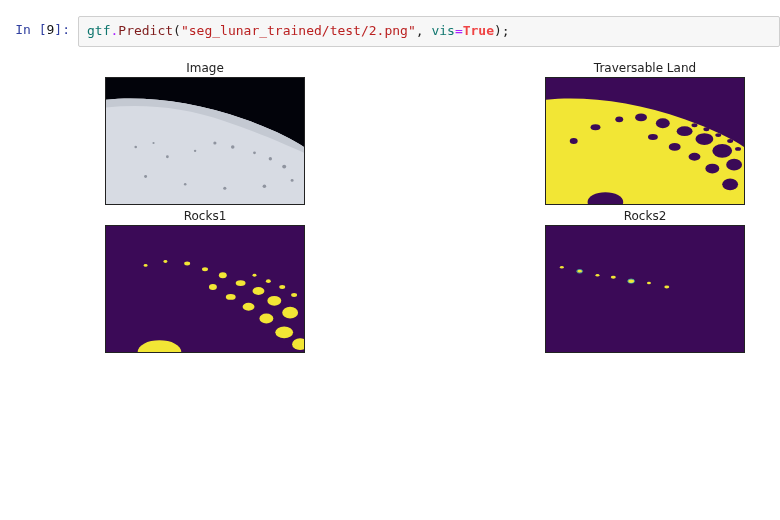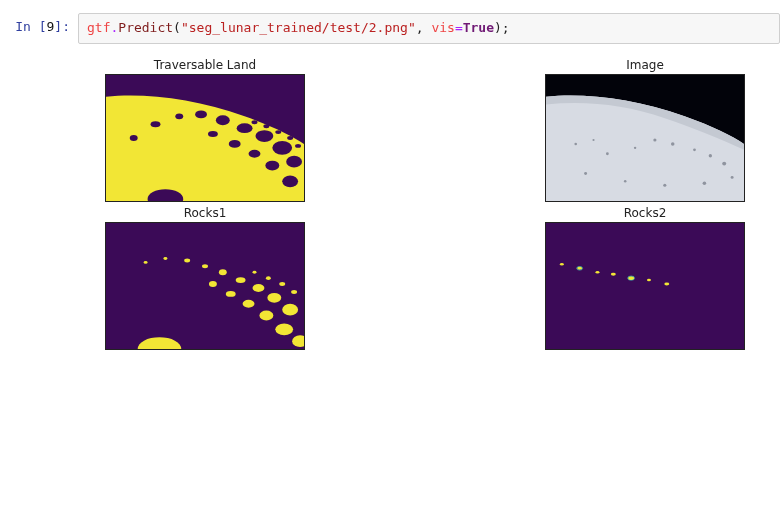--- a/index.html
+++ b/index.html
@@ -8,22 +8,21 @@
     font-family: -apple-system, BlinkMacSystemFont, "Segoe UI", Helvetica, Arial, sans-serif;
     font-size: 13px;
     background: #fff;
     width: 780px;
     height: 520px;
     overflow: hidden;
   }
   .cell {
     display: flex;
     align-items: flex-start;
-    padding: 4px 0 4px 0;
-    margin-top: 9px;
+    padding: 16px 0 4px 0;
   }
   .prompt {
     width: 70px;
     flex: 0 0 70px;
     text-align: right;
     font-family: "Menlo", "Consolas", monospace;
     font-size: 13px;
     color: #303F9F;
     padding: 6px 8px 0 0;
     user-select: none;
@@ -34,26 +33,26 @@
     flex: 1;
     border: 1px solid #cfcfcf;
     background: #f7f7f7;
     border-radius: 2px;
     padding: 6px 8px;
     font-family: "Menlo", "Consolas", monospace;
     font-size: 13px;
     line-height: 1.3;
     white-space: pre;
   }
-  .tok-name   { color: #ef4444; }
+  .tok-name   { color: #0f766e; }
   .tok-dot    { color: #AA22FF; }
   .tok-call   { color: #7f1d1d; }
   .tok-punct  { color: #222; }
   .tok-string { color: #BA2121; }
-  .tok-kw     { color: #701a75; font-weight: bold; }
+  .tok-kw     { color: #ef4444; font-weight: bold; }
   .tok-op     { color: #AA22FF; }
 
   .output {
     margin-left: 70px;
     padding: 10px 10px 0 10px;
   }
   .plot-grid {
     display: grid;
     grid-template-columns: 250px 250px;
     column-gap: 190px;
@@ -91,20 +90,48 @@
 
 <div class="cell">
   <div class="prompt">
     <span class="bracket">In [</span><span class="num">9</span><span class="bracket">]:</span>
   </div>
   <div class="input-area"><span class="tok-name">gtf</span><span class="tok-dot">.</span><span class="tok-call">Predict</span><span class="tok-punct">(</span><span class="tok-string">"seg_lunar_trained/test/2.png"</span><span class="tok-punct">, </span><span class="tok-name">vis</span><span class="tok-op">=</span><span class="tok-kw">True</span><span class="tok-punct">);</span></div>
 </div>
 
 <div class="output">
   <div class="plot-grid">
+
+    <div class="plot-cell">
+      <div class="plot-title">Image</div>
+      <div class="plot-frame">
+        <svg class="lunar-svg" viewBox="0 0 200 128" preserveAspectRatio="none">
+          <rect x="0" y="0" width="200" height="128" fill="#02030a"></rect>
+          <path d="M0,22 C40,18 90,24 140,42 C168,52 188,62 200,70 L200,128 L0,128 Z" fill="#d7dbe3"></path>
+          <path d="M0,22 C40,18 90,24 140,42 C168,52 188,62 200,70 L200,76 C178,66 150,54 120,44 C80,30 40,26 0,30 Z" fill="#c4c9d2"></path>
+
+          <g fill="#8f949f">
+            <circle cx="30" cy="70" r="1.3"></circle>
+              <circle cx="48" cy="66" r="1.1"></circle>
+              <circle cx="62" cy="80" r="1.4"></circle>
+            <circle cx="90" cy="74" r="1.2"></circle>
+              <circle cx="110" cy="66" r="1.6"></circle>
+              <circle cx="128" cy="70" r="1.8"></circle>
+            <circle cx="150" cy="76" r="1.4"></circle>
+              <circle cx="166" cy="82" r="1.7"></circle>
+              <circle cx="180" cy="90" r="2.0"></circle>
+            <circle cx="40" cy="100" r="1.5"></circle>
+              <circle cx="80" cy="108" r="1.3"></circle>
+              <circle cx="120" cy="112" r="1.6"></circle>
+            <circle cx="160" cy="110" r="1.8"></circle>
+              <circle cx="188" cy="104" r="1.5"></circle>
+          </g>
+        </svg>
+      </div>
+    </div>
 
     <div class="plot-cell">
       <div class="plot-title">Traversable Land</div>
       <div class="plot-frame">
         <svg class="lunar-svg" viewBox="0 0 200 128" preserveAspectRatio="none">
           <rect class="c-purple" x="0" y="0" width="200" height="128"></rect>
           <path class="c-yellow" d="M0,22 C40,18 90,24 140,42 C168,52 188,62 200,70 L200,128 L0,128 Z"></path>
 
           <g class="c-purple">
             <ellipse cx="28" cy="64" rx="4" ry="3"></ellipse>
@@ -121,48 +148,20 @@
               <ellipse cx="130" cy="70" rx="6" ry="4"></ellipse>
             <ellipse cx="150" cy="80" rx="6" ry="4"></ellipse>
               <ellipse cx="168" cy="92" rx="7" ry="5"></ellipse>
             <ellipse cx="186" cy="108" rx="8" ry="6"></ellipse>
 
             <ellipse cx="150" cy="48" rx="3" ry="2"></ellipse>
               <ellipse cx="162" cy="52" rx="3" ry="2"></ellipse>
             <ellipse cx="174" cy="58" rx="3" ry="2"></ellipse>
               <ellipse cx="186" cy="64" rx="3" ry="2"></ellipse>
             <ellipse cx="194" cy="72" rx="3" ry="2"></ellipse>
-          </g>
-        </svg>
-      </div>
-    </div>
-
-    <div class="plot-cell">
-      <div class="plot-title">Image</div>
-      <div class="plot-frame">
-        <svg class="lunar-svg" viewBox="0 0 200 128" preserveAspectRatio="none">
-          <rect x="0" y="0" width="200" height="128" fill="#02030a"></rect>
-          <path d="M0,22 C40,18 90,24 140,42 C168,52 188,62 200,70 L200,128 L0,128 Z" fill="#d7dbe3"></path>
-          <path d="M0,22 C40,18 90,24 140,42 C168,52 188,62 200,70 L200,76 C178,66 150,54 120,44 C80,30 40,26 0,30 Z" fill="#c4c9d2"></path>
-
-          <g fill="#8f949f">
-            <circle cx="30" cy="70" r="1.3"></circle>
-              <circle cx="48" cy="66" r="1.1"></circle>
-              <circle cx="62" cy="80" r="1.4"></circle>
-            <circle cx="90" cy="74" r="1.2"></circle>
-              <circle cx="110" cy="66" r="1.6"></circle>
-              <circle cx="128" cy="70" r="1.8"></circle>
-            <circle cx="150" cy="76" r="1.4"></circle>
-              <circle cx="166" cy="82" r="1.7"></circle>
-              <circle cx="180" cy="90" r="2.0"></circle>
-            <circle cx="40" cy="100" r="1.5"></circle>
-              <circle cx="80" cy="108" r="1.3"></circle>
-              <circle cx="120" cy="112" r="1.6"></circle>
-            <circle cx="160" cy="110" r="1.8"></circle>
-              <circle cx="188" cy="104" r="1.5"></circle>
           </g>
         </svg>
       </div>
     </div>
 
 
     <div class="plot-cell">
       <div class="plot-title">Rocks1</div>
       <div class="plot-frame">
         <svg class="lunar-svg" viewBox="0 0 200 128" preserveAspectRatio="none">

